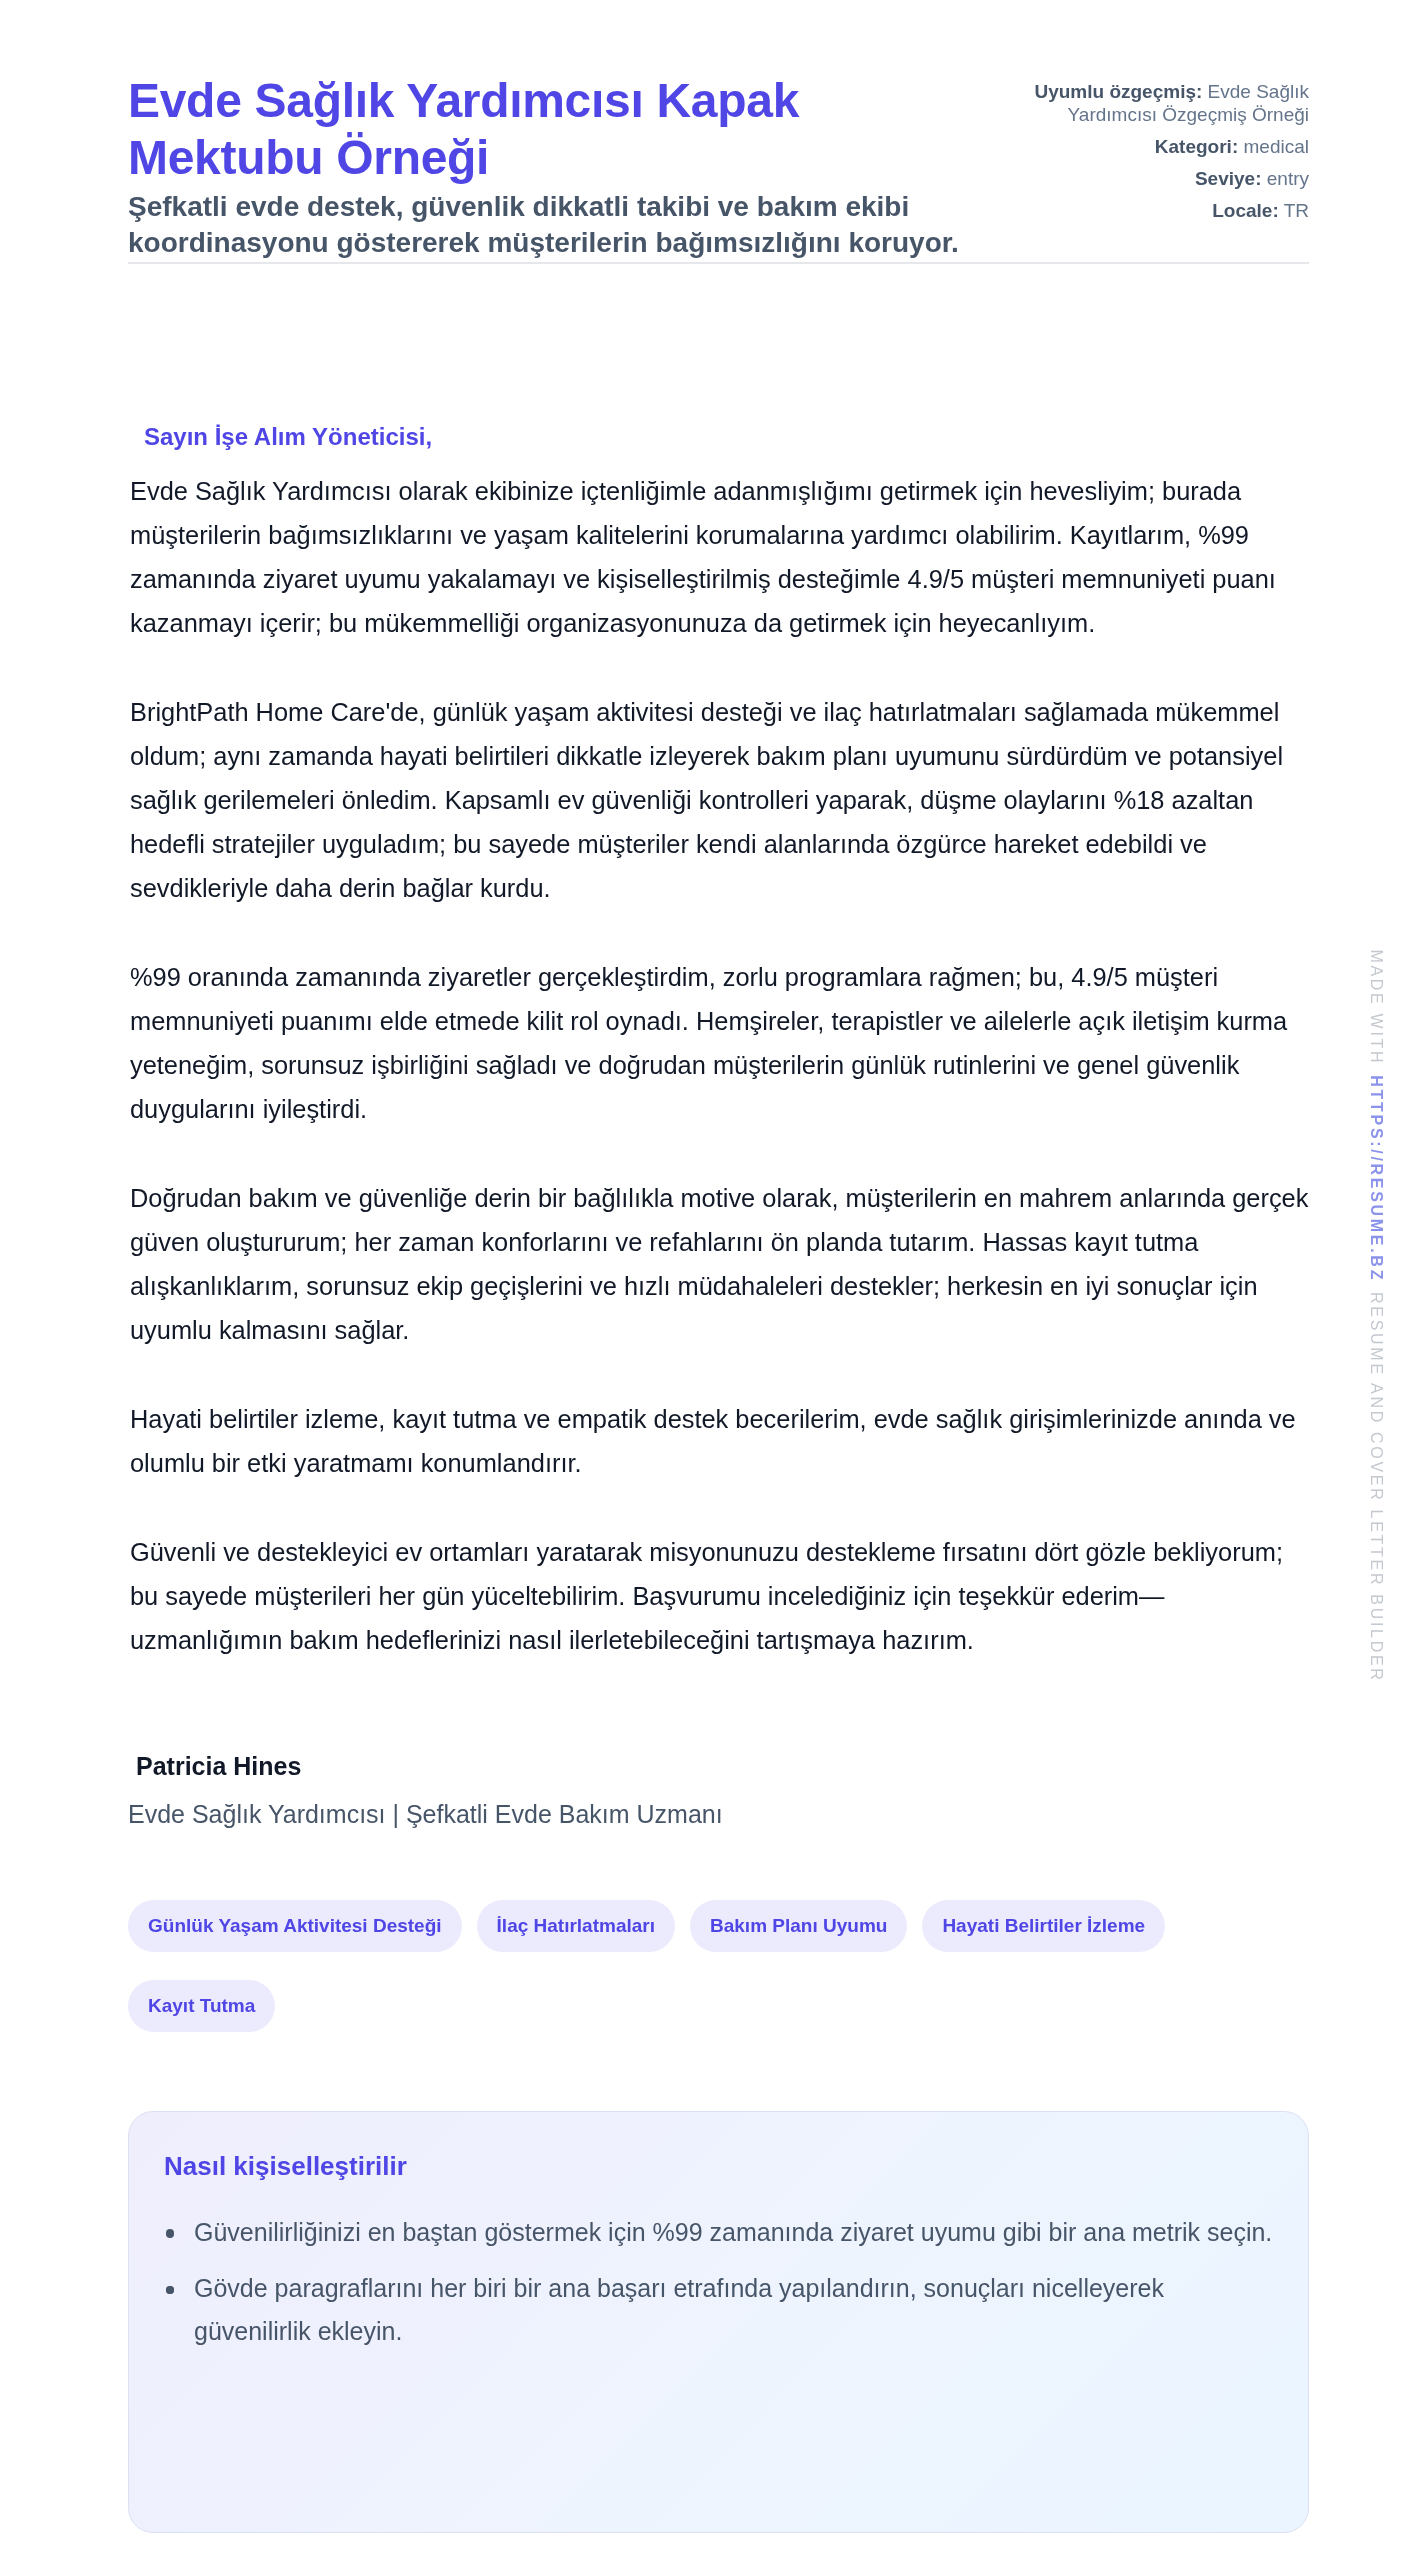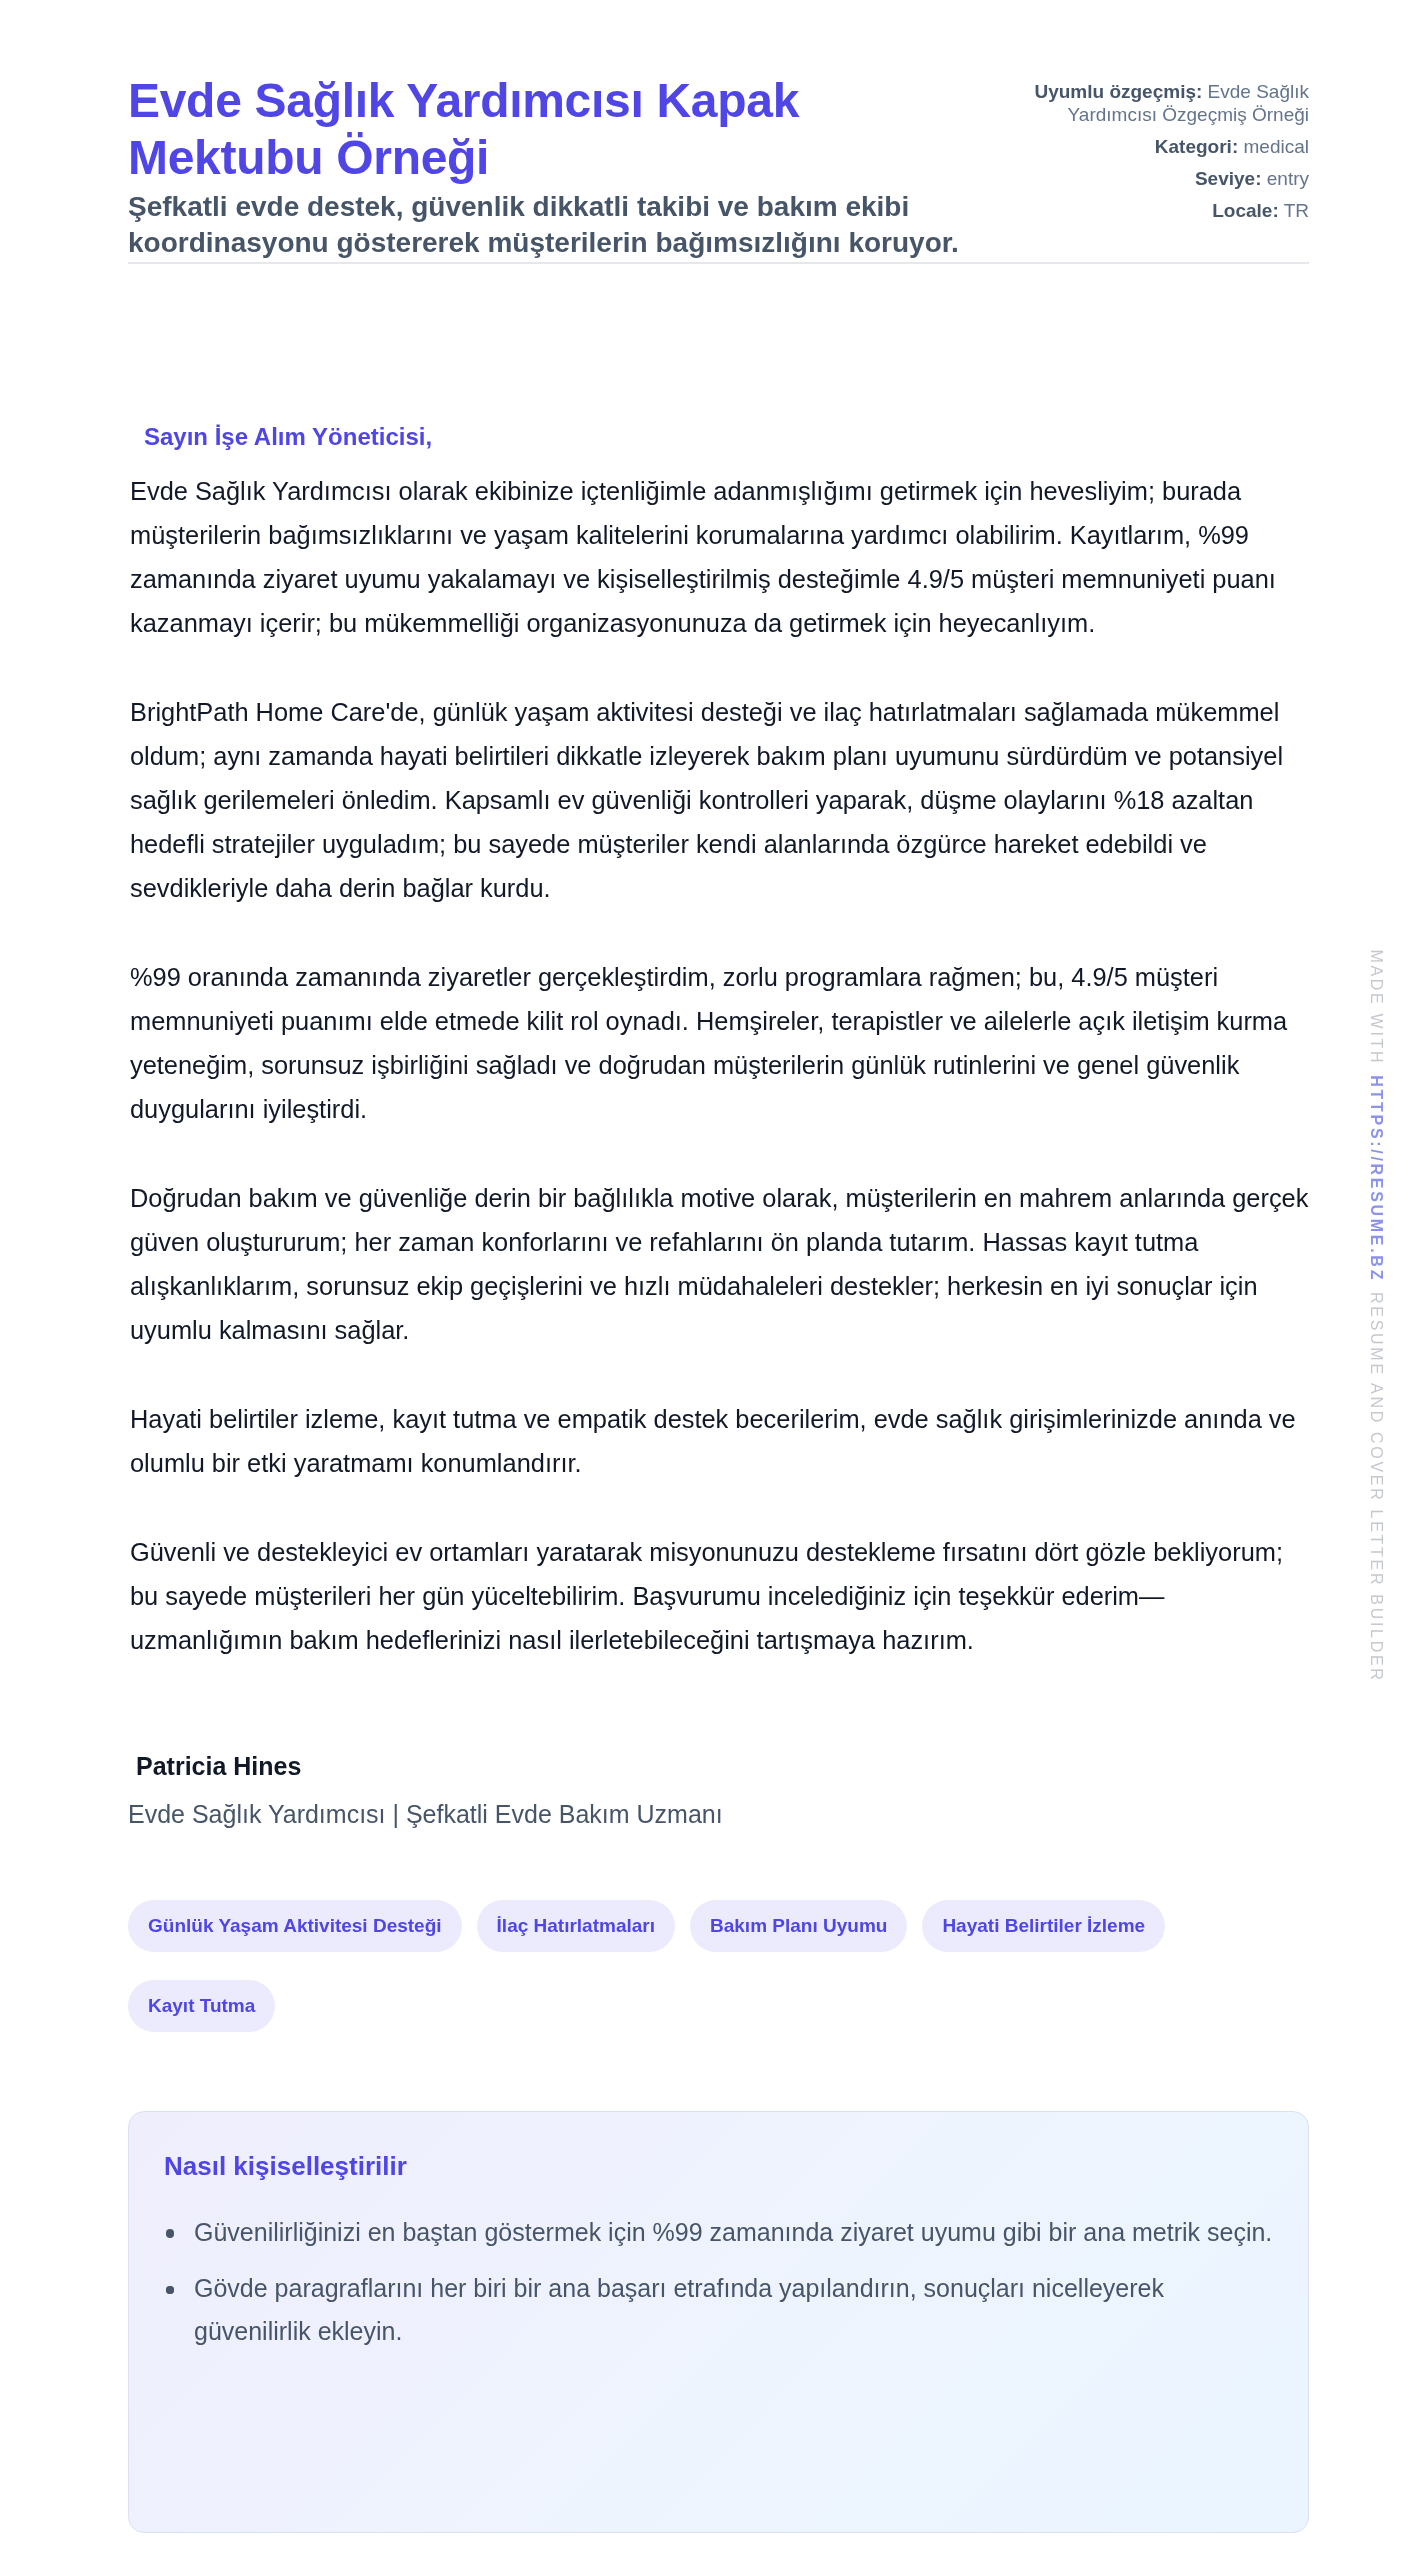--- a/index.html
+++ b/index.html
@@ -124,21 +124,21 @@
       box-sizing: border-box;
     }
     .card {
       position: absolute;
       top: 2111px;
       left: 0;
       width: 1181px;
       height: 422px;
       box-sizing: border-box;
       border: 1.7px solid #dbe1f3;
-      border-radius: 16px;
+      border-radius: 25px;
       background: linear-gradient(135deg, #efeefd 0%, #eef4fe 55%, #eaf5ff 100%);
       padding: 38px 35px 8px 35px;
     }
     .card-title {
       margin: 0;
       font-size: 26px;
       line-height: 33px;
       font-weight: 700;
       color: #4f46e5;
     }

